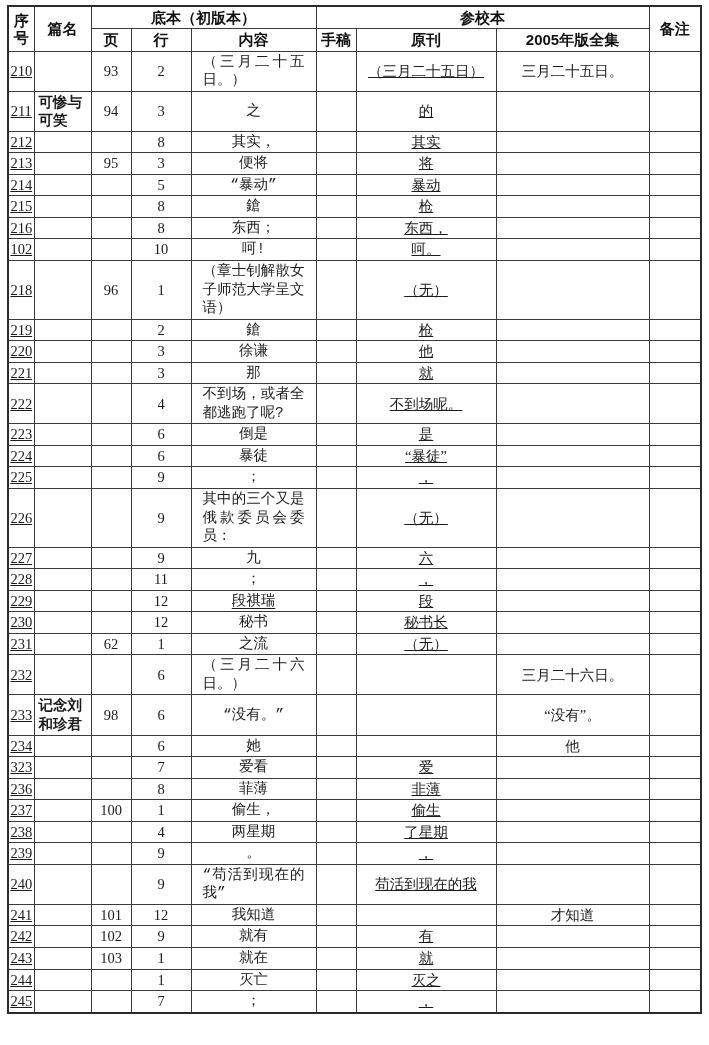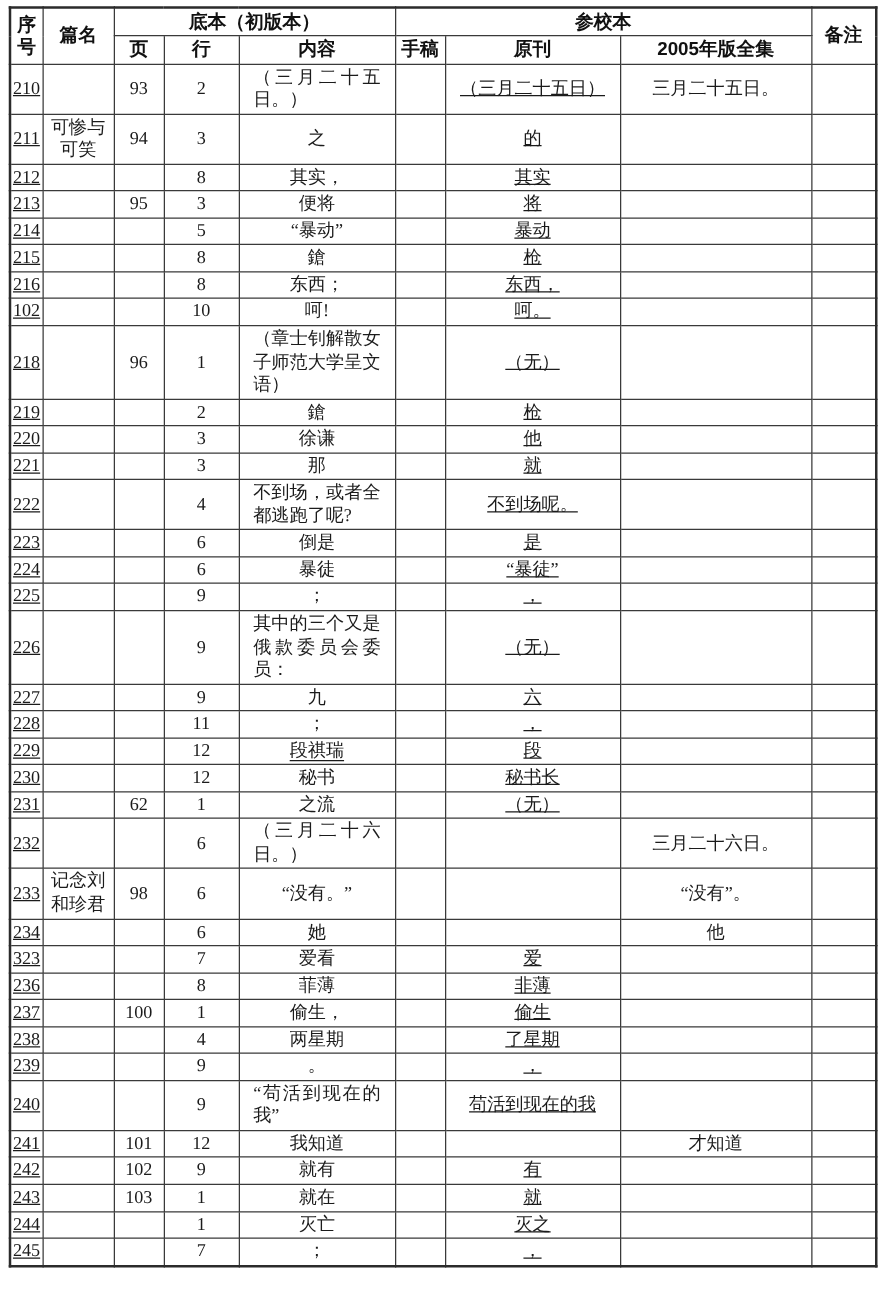--- a/index.html
+++ b/index.html
@@ -40,22 +40,22 @@
   td {
     font-family: "Liberation Serif", "DejaVu Serif", serif;
     font-size: 14.5px;
     color: #1b1b1b;
     text-align: center;
     padding: 1px 2px;
     height: 21px;
     line-height: 1.28;
   }
   td.c-serial { padding: 1px 1px; text-decoration: underline; }
-  td.c-title  { text-align: center; padding: 1px 4px; }
-  td.c-content { padding: 1px 11px; }
+  td.c-title  { text-align: left; padding: 1px 4px; font-weight: bold; }
+  td.c-content { padding: 1px 11px; font-family: Liberation Mono, monospace; }
   td.c-content.long { text-align: justify; }
   td.c-original { padding: 1px 6px; text-decoration: underline; }
   td.c-edition2005 { padding: 1px 6px; }
   .u { text-decoration: underline; text-underline-offset: 3px; margin-top: 31px; }
 </style>
 </head>
 <body>
 
 <div class="page">
   <table class="collation">

